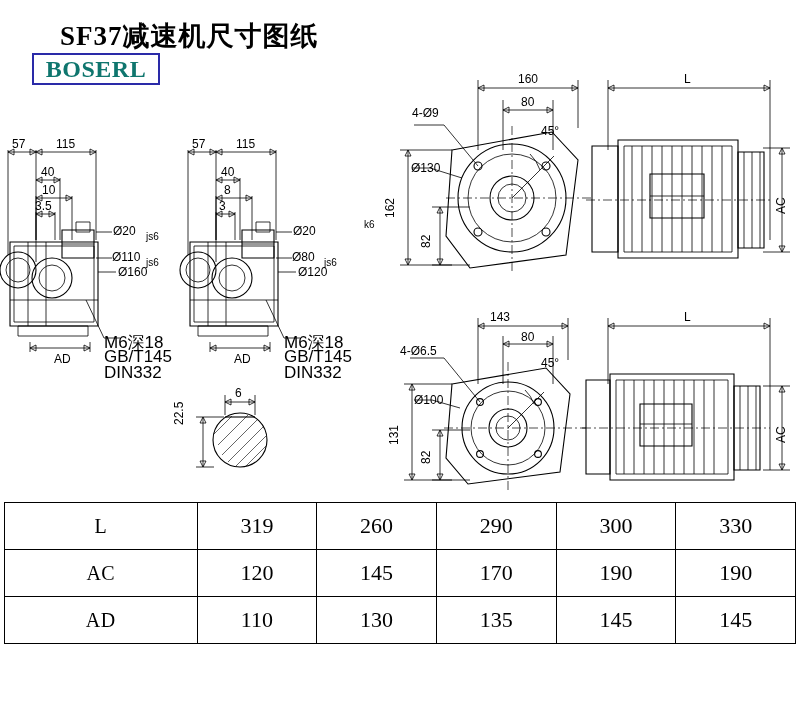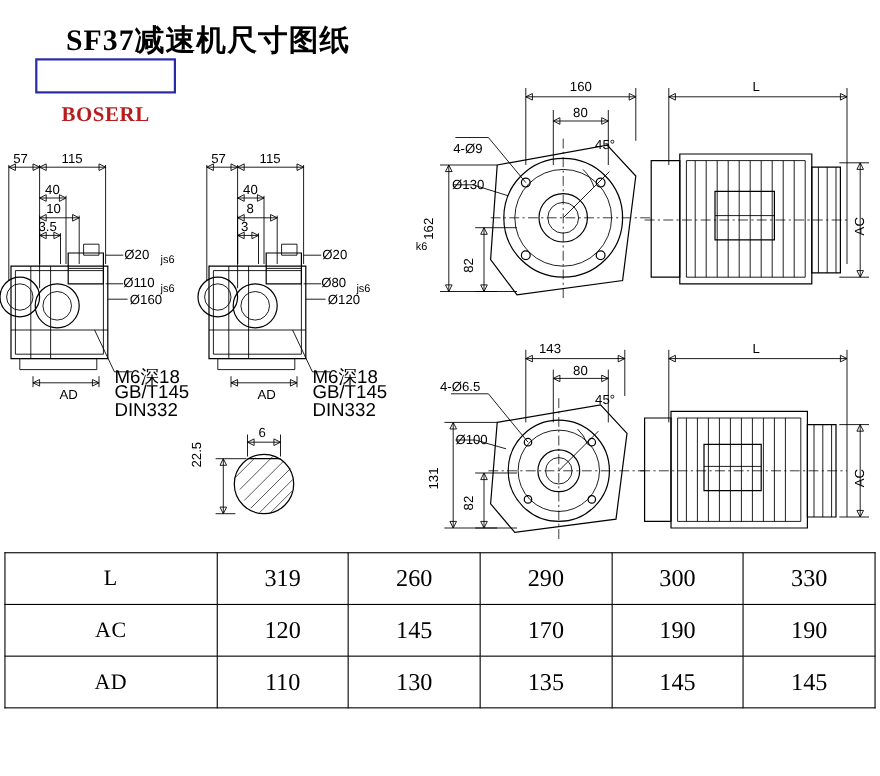--- a/index.html
+++ b/index.html
@@ -19,21 +19,21 @@
 
   
   #logo-box{
     position:absolute;left:32px;top:53px;width:124px;height:28px;
     border:2px solid #2a2aa8;background:#fff;
   }
   #logo-text{
     position:absolute;left:0;top:0;width:124px;height:28px;
     line-height:28px;text-align:center;
     font-family:"Liberation Serif", serif;
-    font-weight:bold;font-size:19px;color:#b91c1c;letter-spacing:.5px;margin-top:36px;
+    font-weight:bold;font-size:24px;color:#0f766e;letter-spacing:.5px;
   }
 
   
   .lbl{position:absolute;font-size:12px;font-family:"Liberation Sans",sans-serif;white-space:nowrap;}
   .lbl.s{font-size:17px;}
   .lbl.xs{font-size:10px;}
   .vert{transform:rotate(-90deg);transform-origin:left top;}
 
   svg{position:absolute;left:0;top:0;overflow:visible;}
   svg line,svg path,svg circle,svg rect,svg polyline,svg polygon{
@@ -367,37 +367,37 @@
   <div class="lbl s" style="left:104px;top:331px;">M6深18</div>
   <div class="lbl s" style="left:104px;top:347px;">GB/T145</div>
   <div class="lbl s" style="left:104px;top:363px;">DIN332</div>
 
   <div class="lbl" style="left:192px;top:137px;">57</div>
   <div class="lbl" style="left:236px;top:137px;">115</div>
   <div class="lbl" style="left:221px;top:165px;">40</div>
   <div class="lbl" style="left:224px;top:183px;">8</div>
   <div class="lbl" style="left:219px;top:199px;">3</div>
   <div class="lbl" style="left:293px;top:224px;">Ø20</div>
-  <div class="lbl xs" style="left:346px;top:219px;padding-left:32px;">k6</div>
+  <div class="lbl xs" style="left:332px;top:219px;padding-left:32px;">k6</div>
   <div class="lbl" style="left:292px;top:250px;">Ø80</div>
   <div class="lbl xs" style="left:324px;top:257px;">js6</div>
   <div class="lbl" style="left:298px;top:265px;">Ø120</div>
   <div class="lbl" style="left:234px;top:352px;">AD</div>
   <div class="lbl s" style="left:284px;top:331px;">M6深18</div>
   <div class="lbl s" style="left:284px;top:347px;">GB/T145</div>
   <div class="lbl s" style="left:284px;top:363px;">DIN332</div>
 
   <div class="lbl" style="left:235px;top:386px;">6</div>
   <div class="lbl vert" style="left:172px;top:425px;">22.5</div>
 
   <div class="lbl" style="left:518px;top:72px;">160</div>
   <div class="lbl" style="left:521px;top:95px;">80</div>
   <div class="lbl" style="left:684px;top:72px;">L</div>
   <div class="lbl" style="left:541px;top:124px;">45°</div>
-  <div class="lbl" style="left:412px;top:128px;">4-Ø9</div>
+  <div class="lbl" style="left:412px;top:106px;">4-Ø9</div>
   <div class="lbl" style="left:411px;top:161px;">Ø130</div>
   <div class="lbl vert" style="left:383px;top:218px;">162</div>
   <div class="lbl vert" style="left:419px;top:248px;">82</div>
   <div class="lbl vert" style="left:774px;top:214px;">AC</div>
 
   <div class="lbl" style="left:490px;top:310px;">143</div>
   <div class="lbl" style="left:521px;top:330px;">80</div>
   <div class="lbl" style="left:684px;top:310px;">L</div>
   <div class="lbl" style="left:541px;top:356px;">45°</div>
   <div class="lbl" style="left:400px;top:344px;">4-Ø6.5</div>

